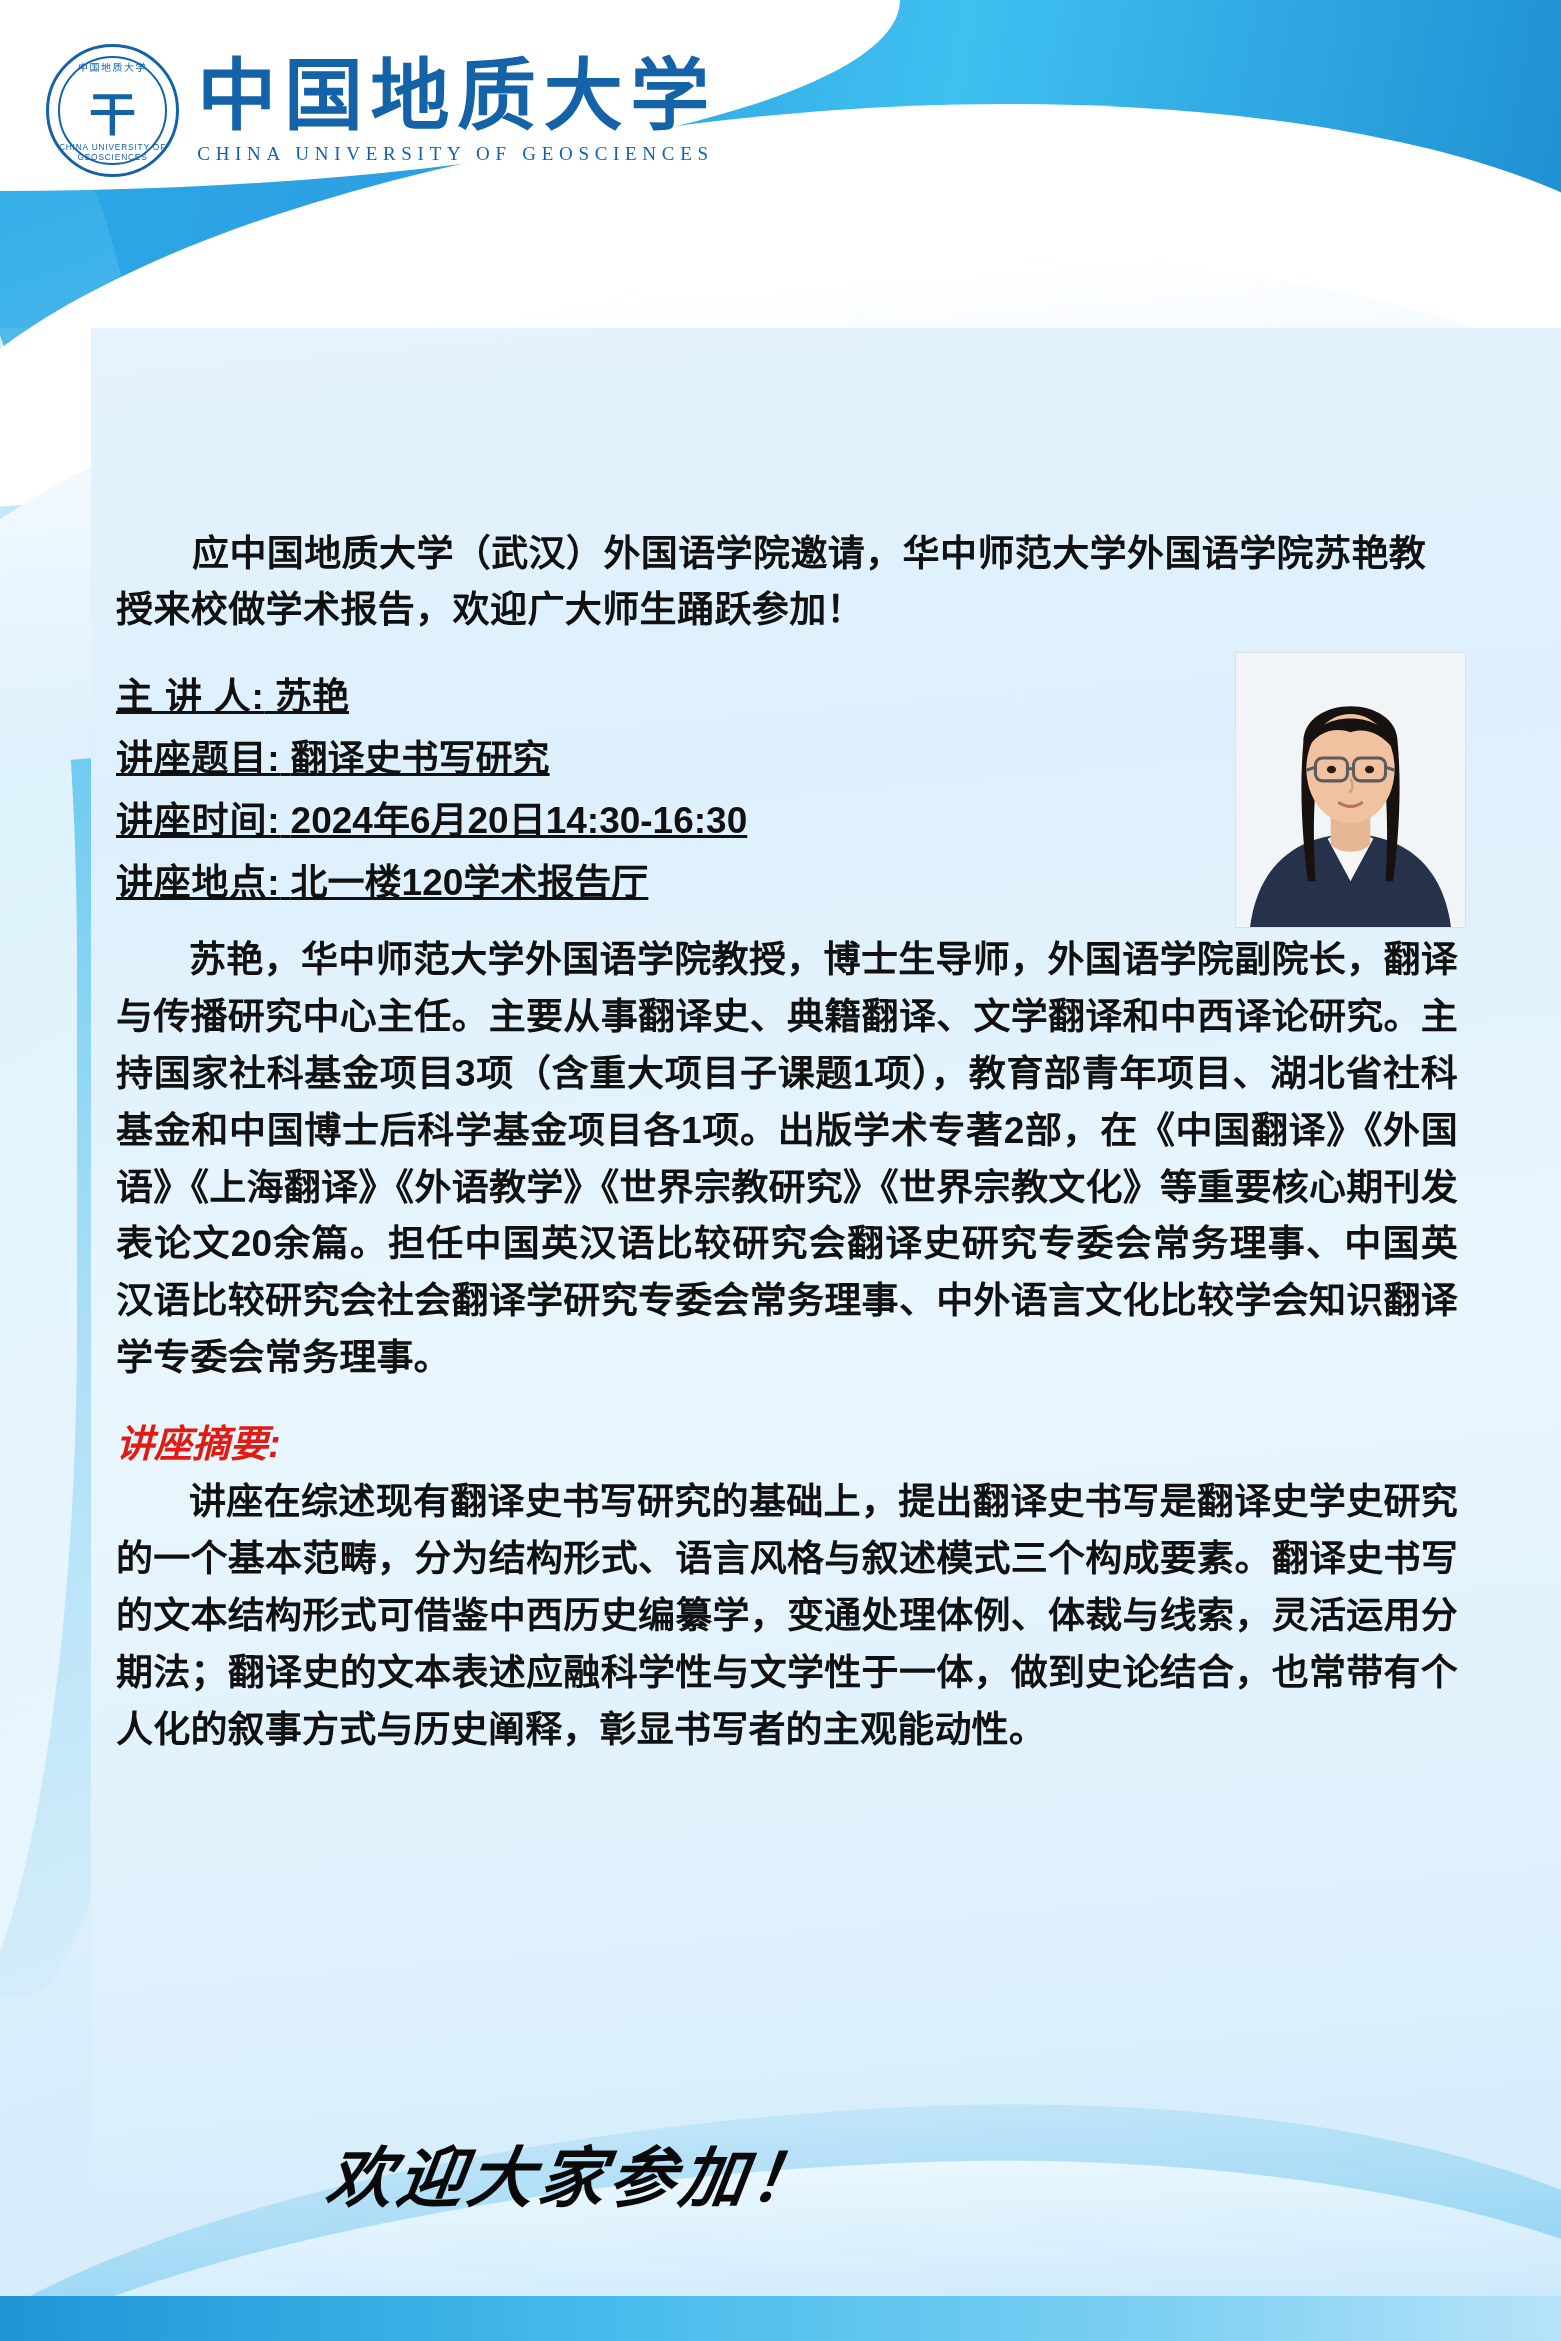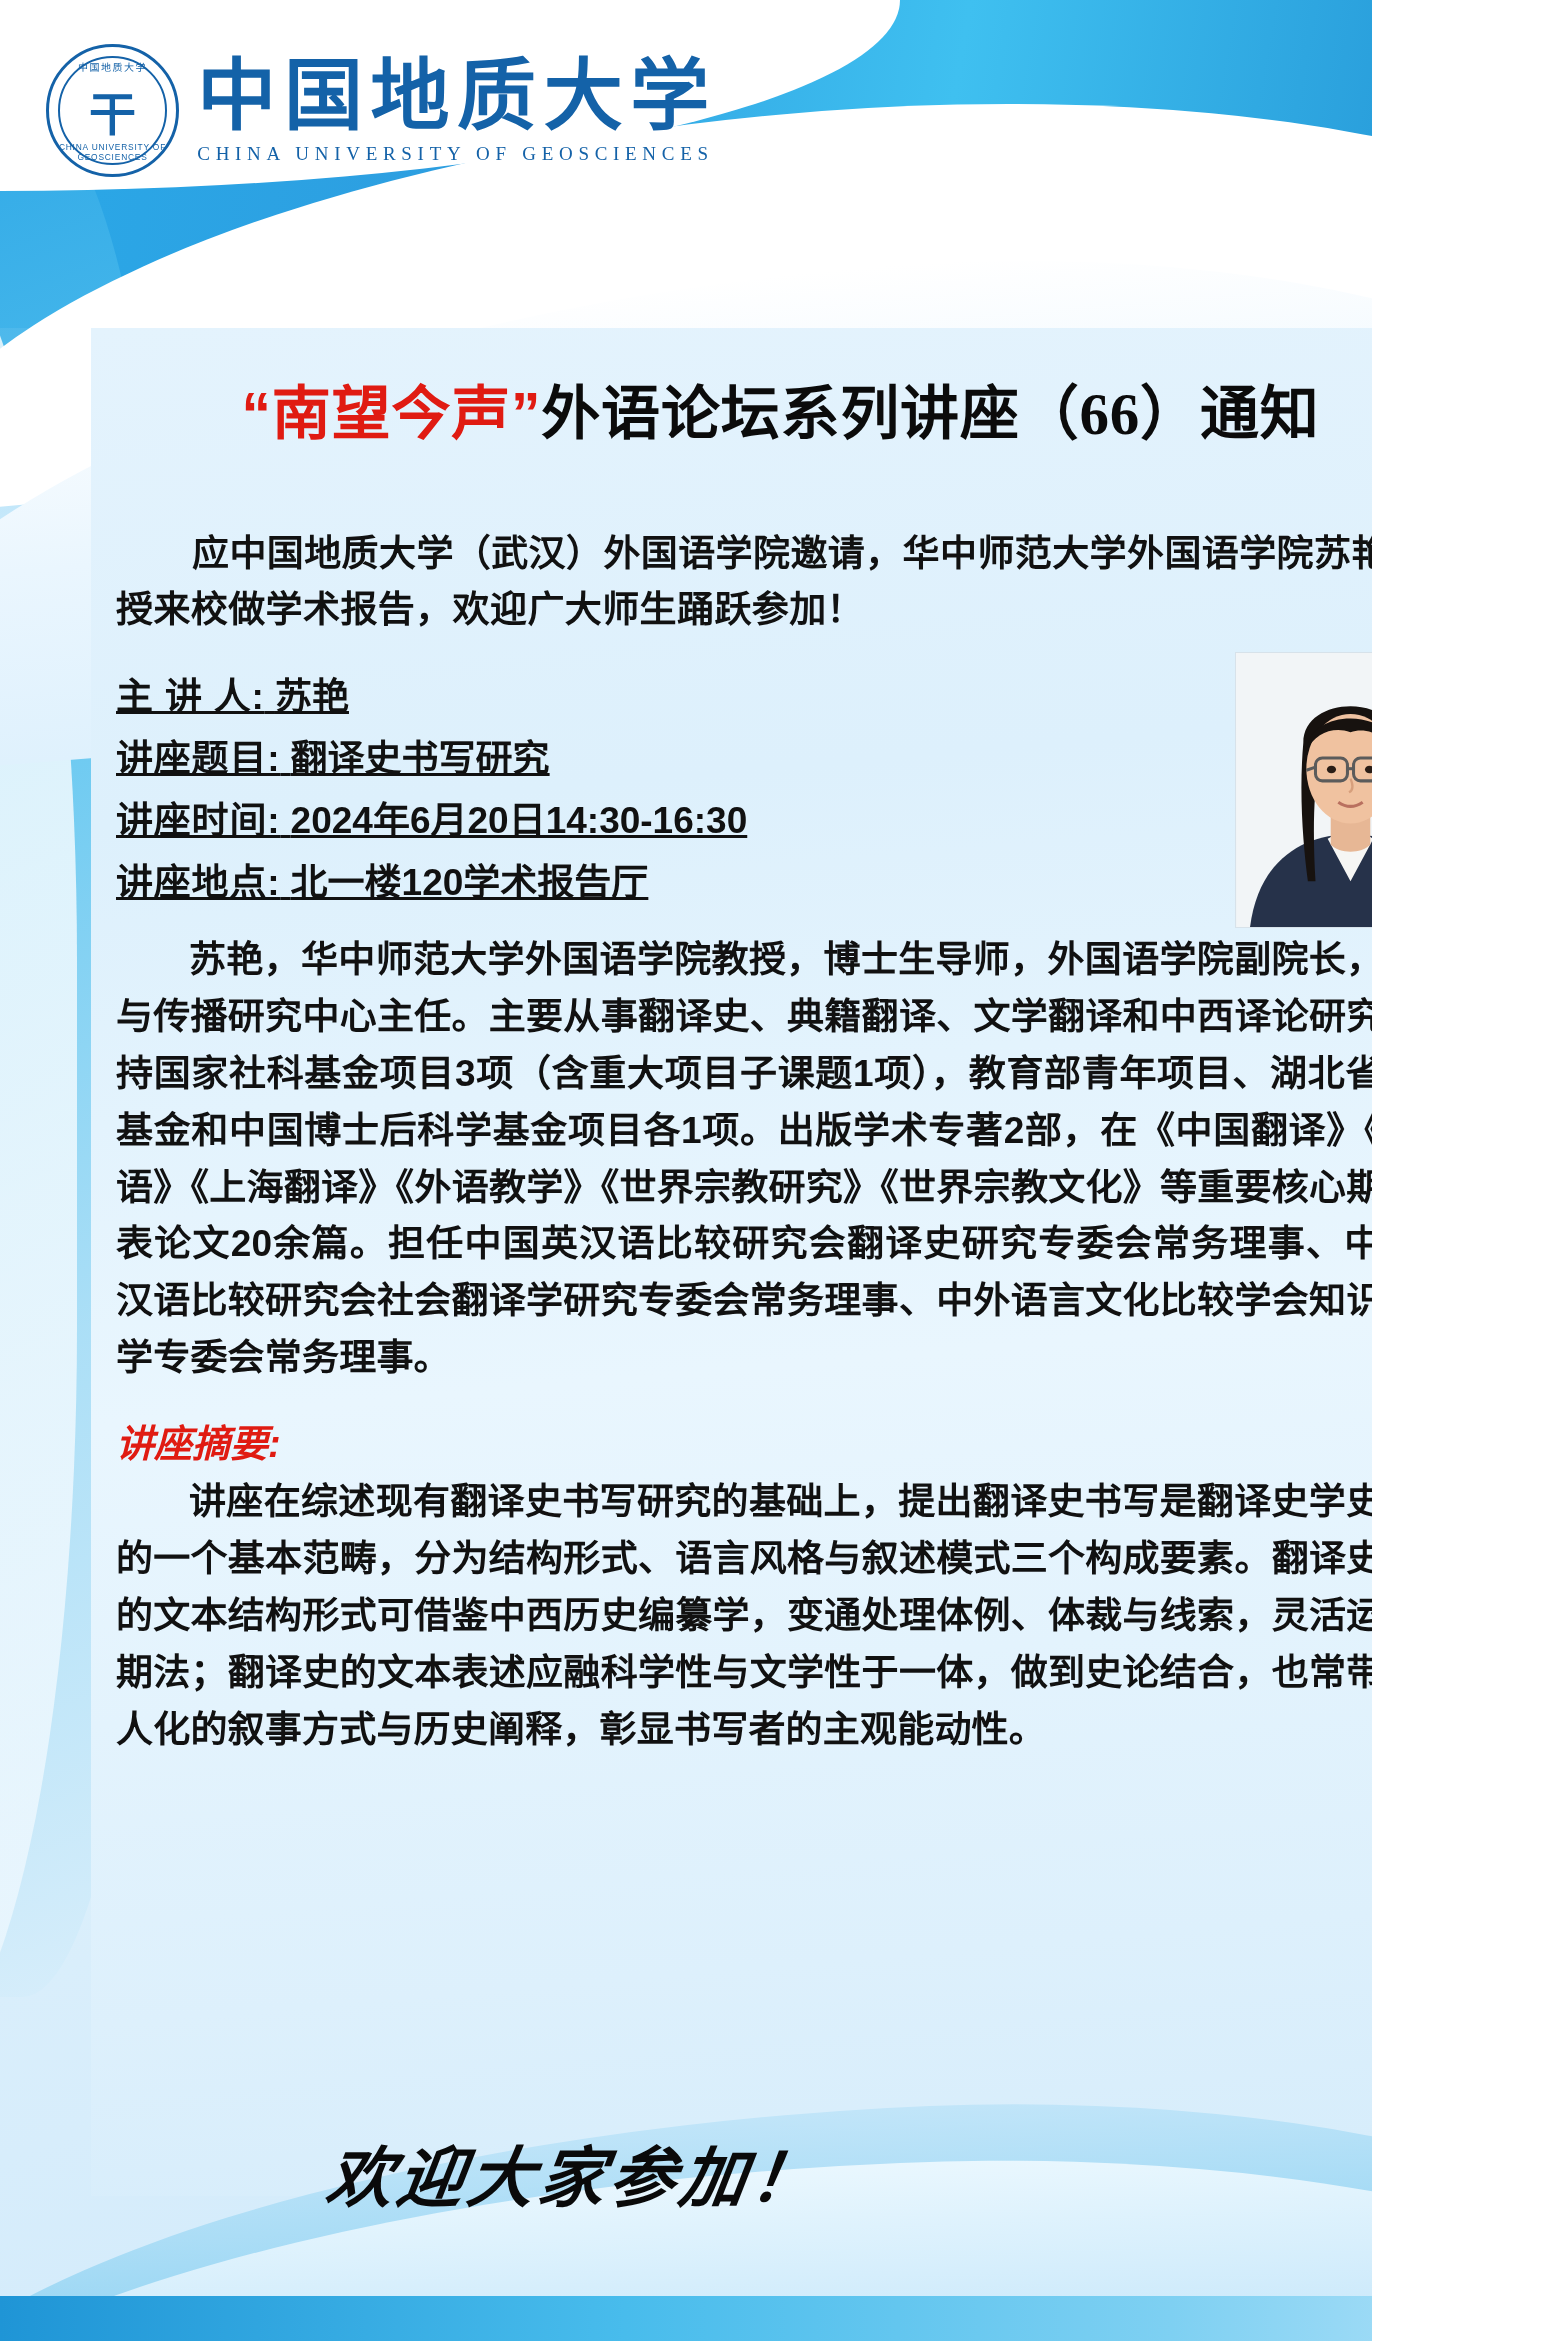--- a/index.html
+++ b/index.html
@@ -2,21 +2,21 @@
 <html lang="zh-CN" style="font-size:12.2px"><head>
 <meta charset="utf-8">
 <style>
   html, body {
     margin: 0;
     padding: 0;
     background: #ffffff;
   }
   #poster {
     position: relative;
-    width: 1372px;
+    width: 1561px;
     height: 2342px;
     overflow: hidden;
     font-family: "Liberation Sans", "DejaVu Sans", sans-serif;
     background: linear-gradient(160deg, #dff0fb 0%, #cfe8fa 18%, #e8f5fd 45%, #d9eefb 70%, #cfe9fb 100%);
   }
 
   
   .bg-layer { position: absolute; inset: 0; }
 
   .band-top {
@@ -281,23 +281,20 @@
       <div class="seal-ring-text">中国地质大学</div>
       <div class="seal-core">干</div>
       <div class="seal-ring-text-bottom">CHINA UNIVERSITY OF GEOSCIENCES</div>
     </div>
     <div class="logo-text-block">
       <div class="logo-cn">中国地质大学</div>
       <div class="logo-en">CHINA UNIVERSITY OF GEOSCIENCES</div>
     </div>
   </div>
 
-  <div class="title">
-    <span class="hl">“南望今声”</span><span>外语论坛系列讲座（</span><span class="num">66</span><span>）通知</span>
-  </div>
 
   <div class="content">
 
     <div class="intro">应中国地质大学（武汉）外国语学院邀请，华中师范大学外国语学院苏艳教授来校做学术报告，欢迎广大师生踊跃参加！</div>
 
     <div class="info-block">
       <div class="portrait">
         <svg width="229" height="274" viewBox="0 0 300 360" xmlns="http://www.w3.org/2000/svg" aria-hidden="true">
           <rect x="0" y="0" width="300" height="360" fill="#f2f5f7"></rect>
 

